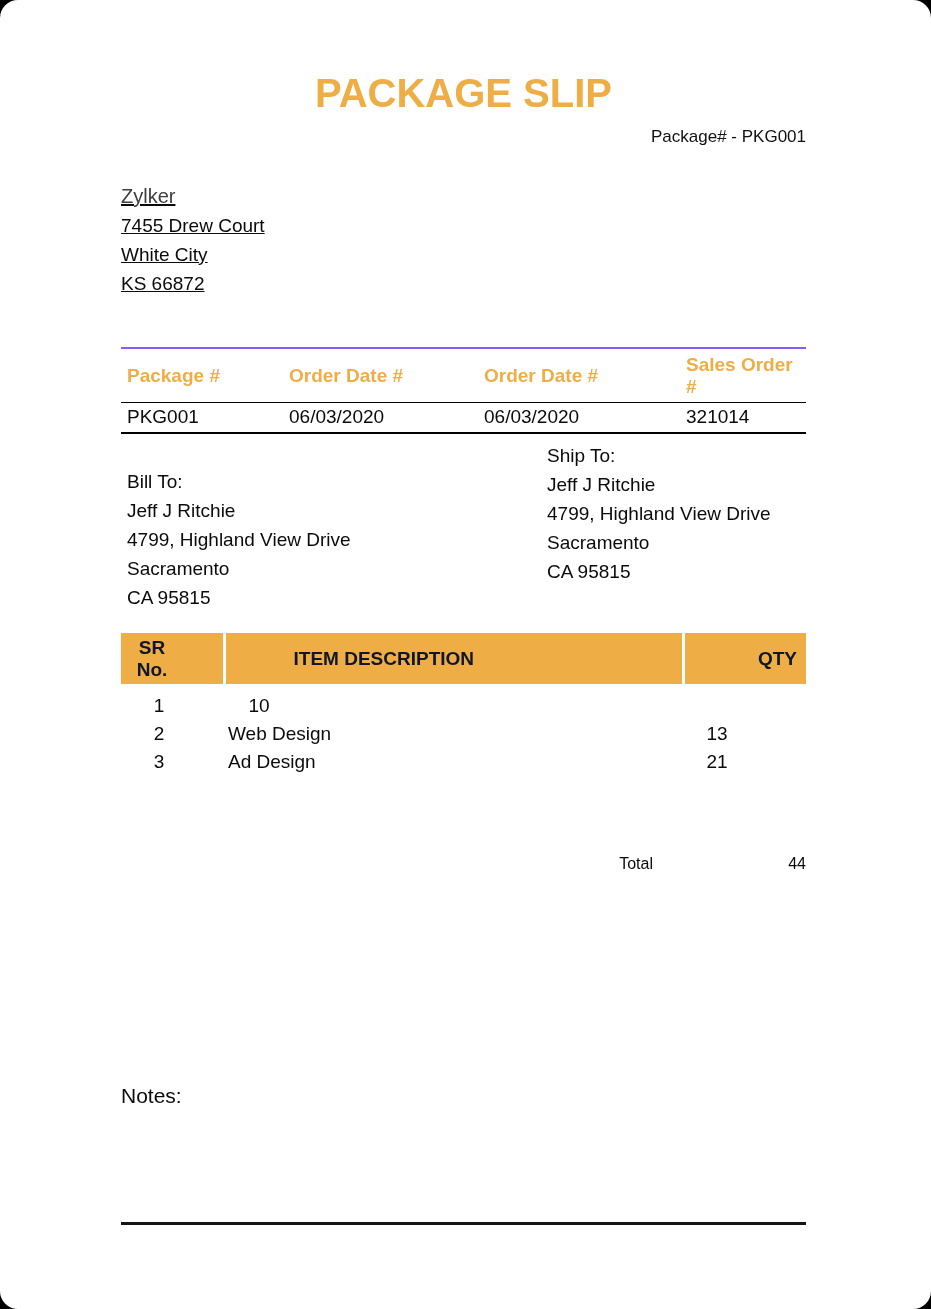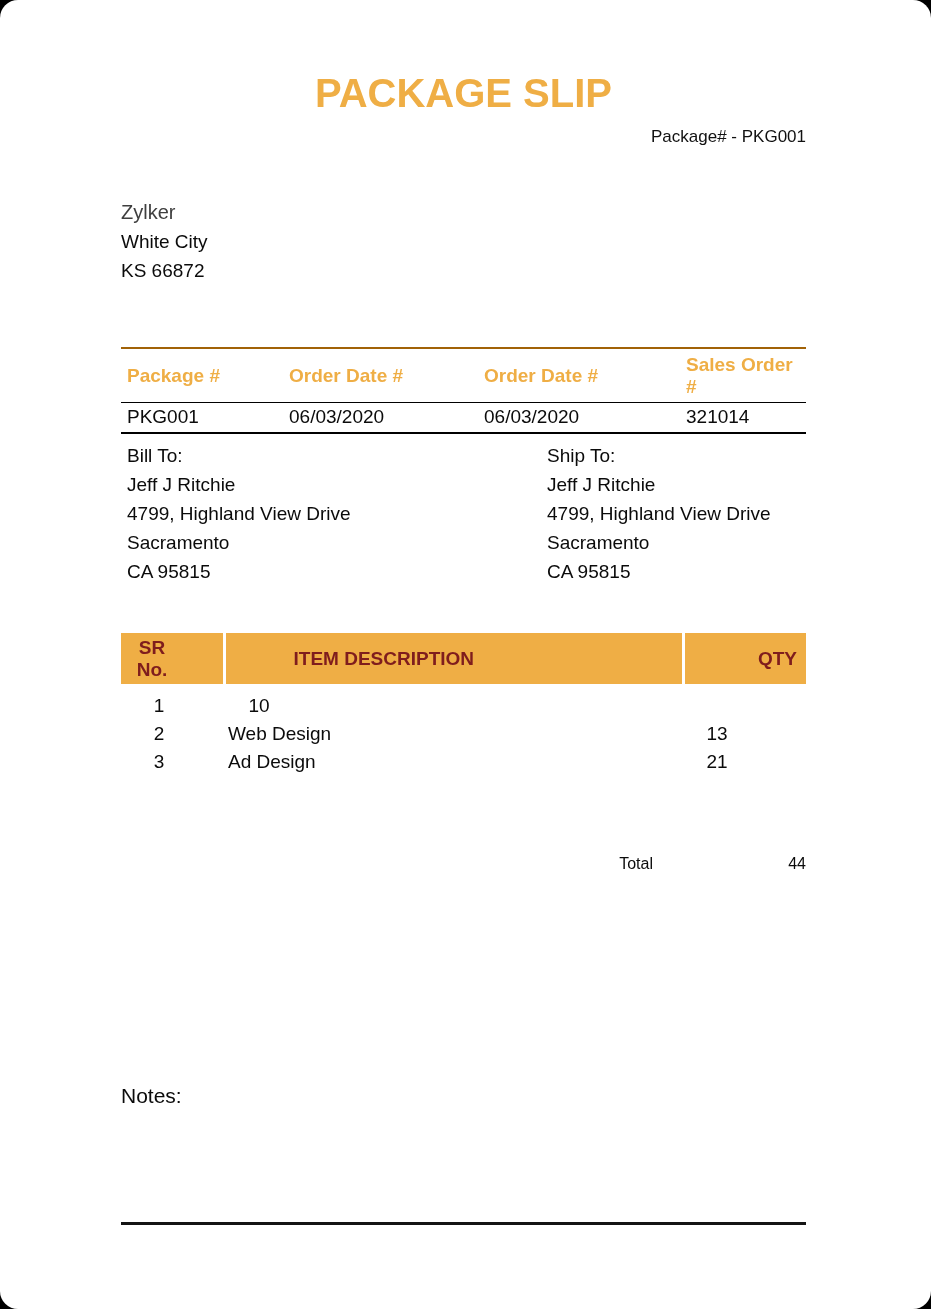--- a/index.html
+++ b/index.html
@@ -37,36 +37,37 @@
   .pkg-line {
     top: 124px;
     text-align: right;
     font-size: 17px;
     line-height: 25px;
     color: #111111;
   }
 
   
   .company {
-    top: 198px;
+    top: 182px;
     font-size: 19px;
     line-height: 29px;
+    text-decoration: underline;
   }
   .company-name {
     font-size: 20px;
     color: #3f3f3f;
   }
 
   
   .info-table {
     top: 347px;
     border-collapse: collapse;
     table-layout: fixed;
     width: 685px;
-    border-top: 2px solid #a16207;
+    border-top: 2px solid #8b5cf6;
     border-bottom: 2px solid #000;
   }
   .info-table th {
     color: var(--accent);
     font-size: 19px;
     font-weight: bold;
     text-align: left;
     padding: 5px 0 4px 6px;
     border-bottom: 1px solid #000;
     line-height: 22px;
@@ -78,31 +79,31 @@
     line-height: 22px;
   }
 
   
   .addresses {
     top: 441px;
     display: flex;
     font-size: 19px;
     line-height: 29px;
   }
-  .addr-left  { width: 420px; padding-left: 6px; box-sizing: border-box; }
+  .addr-left  { width: 420px; padding-left: 6px; box-sizing: border-box; margin-top: 26px; }
   .addr-right { padding-left: 6px; box-sizing: border-box; }
 
   
   .items { top: 633px; }
   .items-header {
     display: flex;
     height: 51px;
     align-items: center;
     background: var(--accent);
-    color: #7f1d1d;
+    color: #0f172a;
     font-size: 19px;
     font-weight: bold;
     gap: 40px;
   }
   .col-sr   { width: 76px; text-align: center; }
   .col-desc { width: 455px; padding-left: 28px; box-sizing: border-box; }
   .col-qty  { width: 70px; text-align: center; padding-left: 24px; }
   .vsep { width: 3px; align-self: stretch; background: #ffffff; }
   .items-body { margin-top: 8px; }
   .item-row {
@@ -149,20 +150,21 @@
 </head>
 <body>
 
 <div class="page">
 
   <div class="doc-title abs">PACKAGE SLIP</div>
   <div class="pkg-line abs">Package# - PKG001</div>
 
   <div class="company abs">
     <div class="company-name">Zylker</div>
+    <div>7455 Drew Court</div>
     <div>White City</div>
     <div>KS 66872</div>
   </div>
 
   <table class="info-table abs">
     <colgroup>
       <col style="width:162px">
         <col style="width:195px">
         <col style="width:202px">
         <col style="width:126px">

